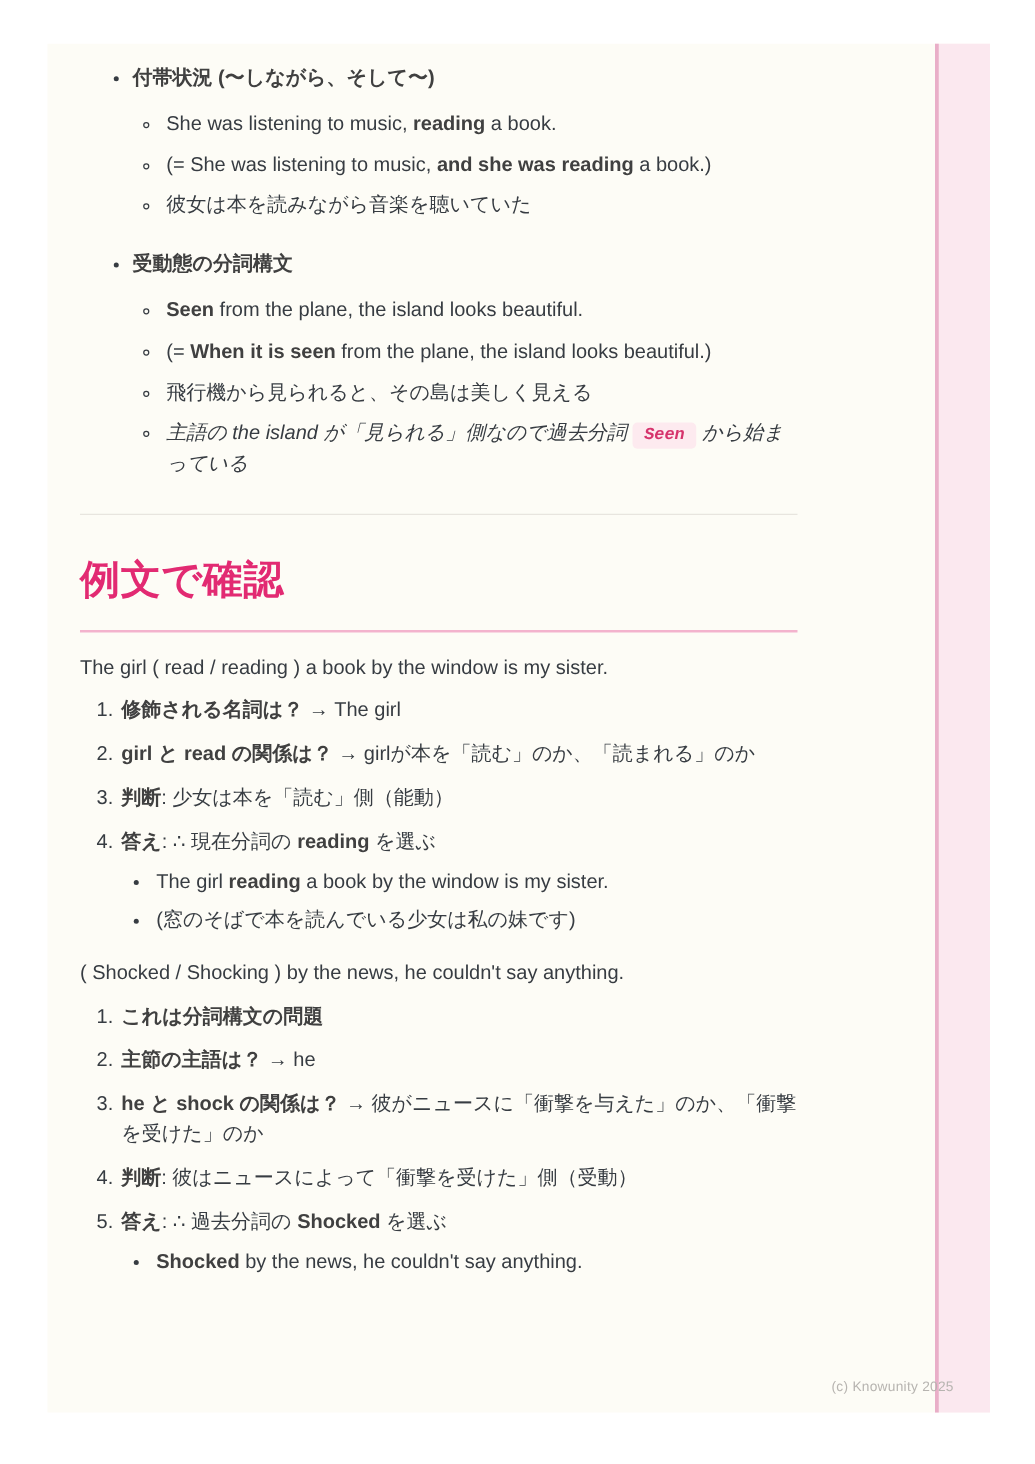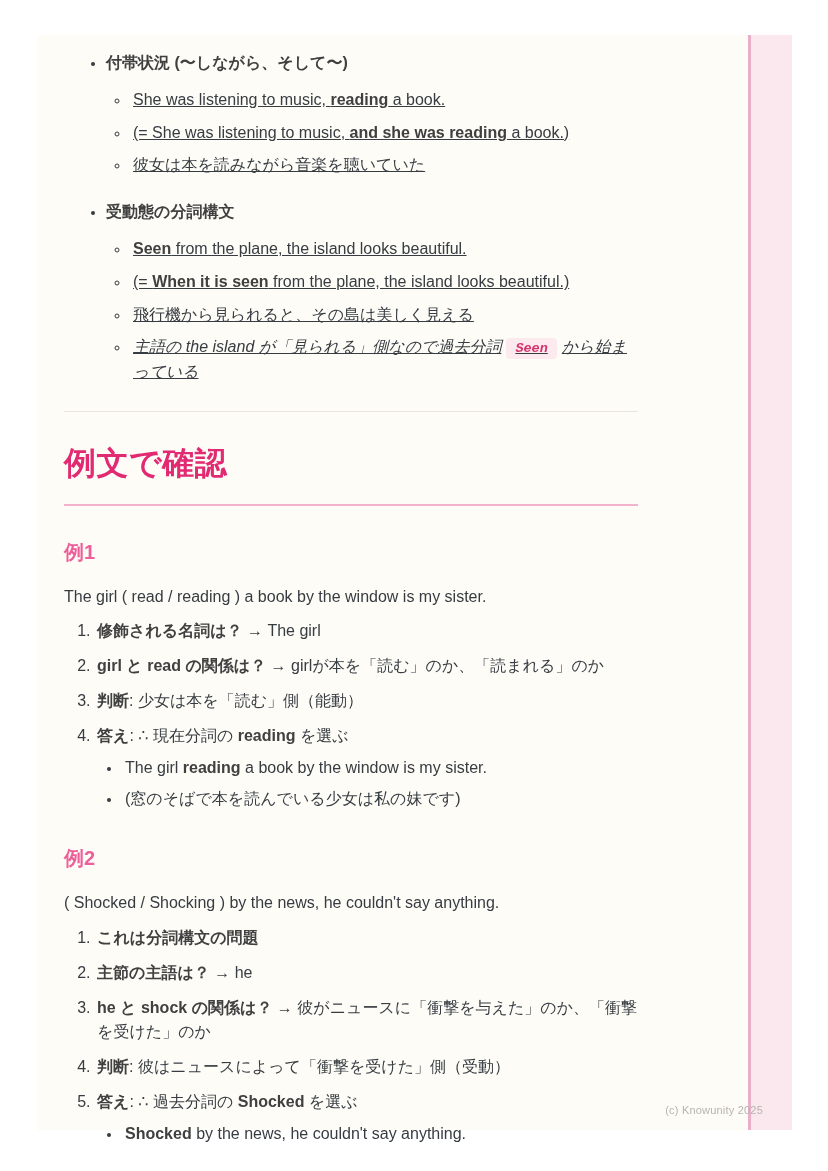--- a/index.html
+++ b/index.html
@@ -30,21 +30,21 @@
     width: 600px;
     z-index: 2;
   }
   .content .inner { width: 574px; }
 
   
   ul.top-list { list-style: disc; padding-left: 42px; }
   ul.top-list > li { margin: 8px 0; }
   ul.top-list > li::marker { font-size: 13px; }
   .section-title { font-weight: 700; color: #2e3339; }
-  ul.circle-list { list-style: circle; padding-left: 24px; margin: 12px 0 22px; text-decoration: underline; }
+  ul.circle-list { list-style: circle; padding-left: 24px; margin: 12px 0 22px; }
   ul.circle-list > li { margin: 8px 0; padding-left: 3px; }
   ul.circle-list > li::marker { font-size: 13px; }
 
   hr.divider { border: none; border-top: 1.5px solid #e8e5df; margin: 26px 0 0 0; }
 
   h1.main-heading {
     margin-top: 27px;
     font-size: 32px;
     font-weight: 700;
     letter-spacing: 0.5px;
@@ -117,34 +117,32 @@
             </ul>
           </li>
         </ul>
 
       <hr class="divider">
 
       <h1 class="main-heading">例文で確認</h1>
 
       <div id="examples">
           <section>
-            <h2 class="example-label">例1</h2>
             <p class="example-sentence">The girl ( read / reading ) a book by the window is my sister.</p>
             <ol class="steps">
               <li><span class="b">修飾される名詞は？</span><span> → The girl</span></li>
               <li><span class="b">girl と read の関係は？</span><span> → girlが本を「読む」のか、「読まれる」のか</span></li>
               <li><span class="b">判断</span><span>: 少女は本を「読む」側（能動）</span></li>
               <li><span class="b">答え</span><span>: ∴ 現在分詞の </span><span class="b">reading</span><span> を選ぶ</span><ul class="sub-list">
                   <li><span>The girl </span><span class="b">reading</span><span> a book by the window is my sister.</span></li>
                   <li><span>(窓のそばで本を読んでいる少女は私の妹です)</span></li>
                 </ul></li>
             </ol>
           </section>
           <section>
-            <h2 class="example-label">例2</h2>
             <p class="example-sentence">( Shocked / Shocking ) by the news, he couldn't say anything.</p>
             <ol class="steps">
               <li><span class="b">これは分詞構文の問題</span></li>
               <li><span class="b">主節の主語は？</span><span> → he</span></li>
               <li><span class="b">he と shock の関係は？</span><span> → 彼がニュースに「衝撃を与えた」のか、「衝撃を受けた」のか</span></li>
               <li><span class="b">判断</span><span>: 彼はニュースによって「衝撃を受けた」側（受動）</span></li>
               <li><span class="b">答え</span><span>: ∴ 過去分詞の </span><span class="b">Shocked</span><span> を選ぶ</span><ul class="sub-list">
                   <li><span class="b">Shocked</span><span> by the news, he couldn't say anything.</span></li>
                 </ul></li>
             </ol>

